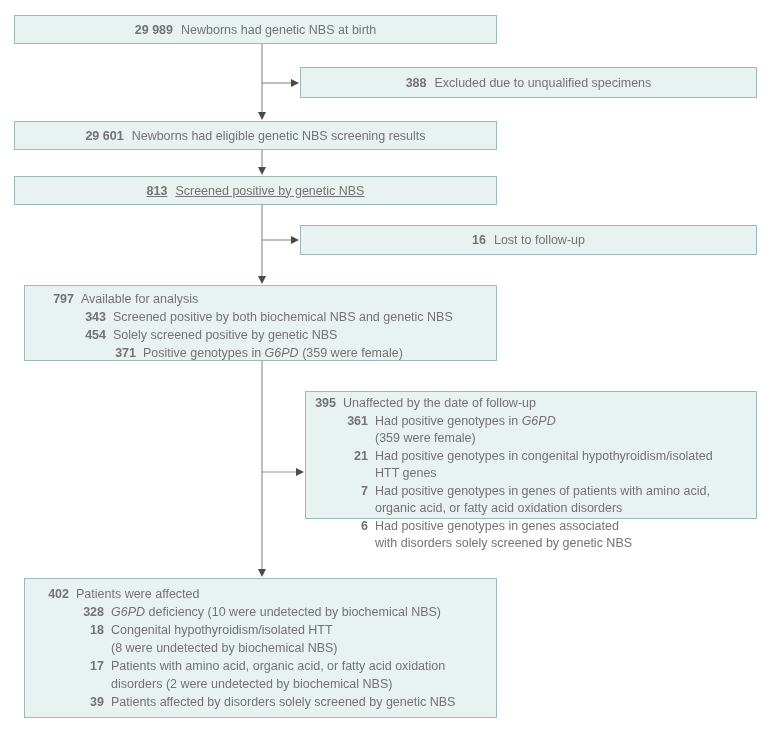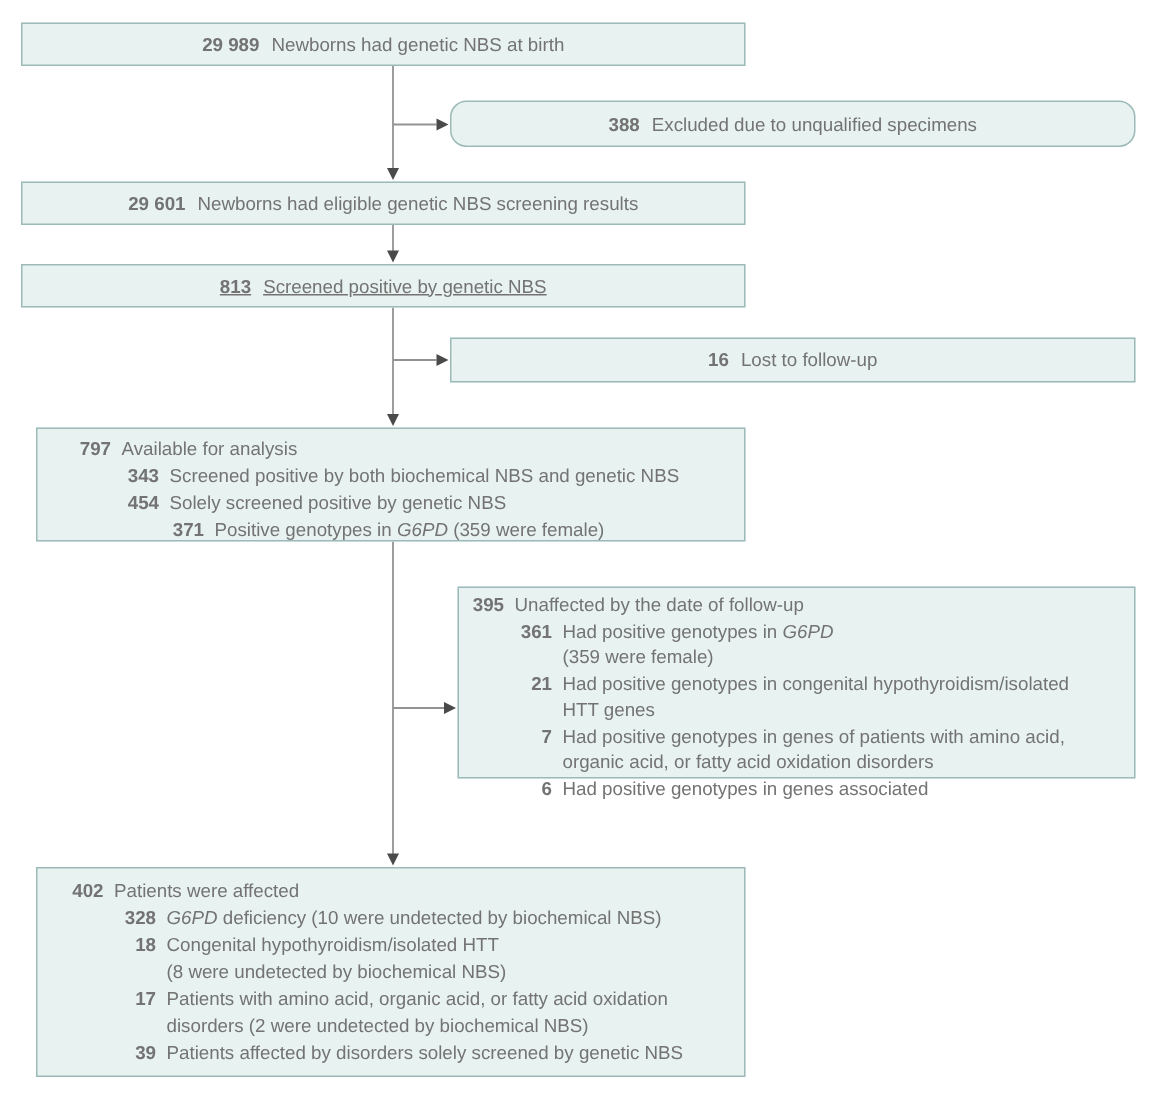--- a/index.html
+++ b/index.html
@@ -85,21 +85,21 @@
     </g>
   </svg>
 
   <div class="box" style="left:14px;top:15px;width:483px;height:29px;">
     <div class="cline">
         <span class="num">29 989</span>
         <span class="txt">Newborns had genetic NBS at birth</span>
       </div>
   </div>
 
-  <div class="box" style="left:300px;top:67px;width:457px;height:31px;border-radius:11px;">
+  <div class="box" style="left:300px;top:67px;width:457px;height:31px;">
     <div class="cline">
         <span class="num">388</span>
         <span class="txt">Excluded due to unqualified specimens</span>
       </div>
   </div>
 
   <div class="box" style="left:14px;top:121px;width:483px;height:29px;">
     <div class="cline">
         <span class="num">29 601</span>
         <span class="txt">Newborns had eligible genetic NBS screening results</span>
@@ -165,20 +165,24 @@
         <span class="txt"><span>Had positive genotypes in genes of patients with amino acid,</span></span>
       </div>
     <div class="line lv1">
         <span class="num"></span>
         <span class="txt"><span>organic acid, or fatty acid oxidation disorders</span></span>
       </div>
     <div class="line lv1">
         <span class="num">6</span>
         <span class="txt"><span>Had positive genotypes in genes associated</span></span>
       </div>
+    <div class="line lv1">
+        <span class="num"></span>
+        <span class="txt"><span>with disorders solely screened by genetic NBS</span></span>
+      </div>
   </div>
 
   <div class="box box-aff" style="left:24px;top:578px;width:473px;height:140px;">
     <div class="line lv0">
         <span class="num">402</span>
         <span class="txt"><span>Patients were affected</span></span>
       </div>
     <div class="line lv1">
         <span class="num">328</span>
         <span class="txt"><span></span><span class="it">G6PD</span><span> deficiency (10 were undetected by biochemical NBS)</span></span>

